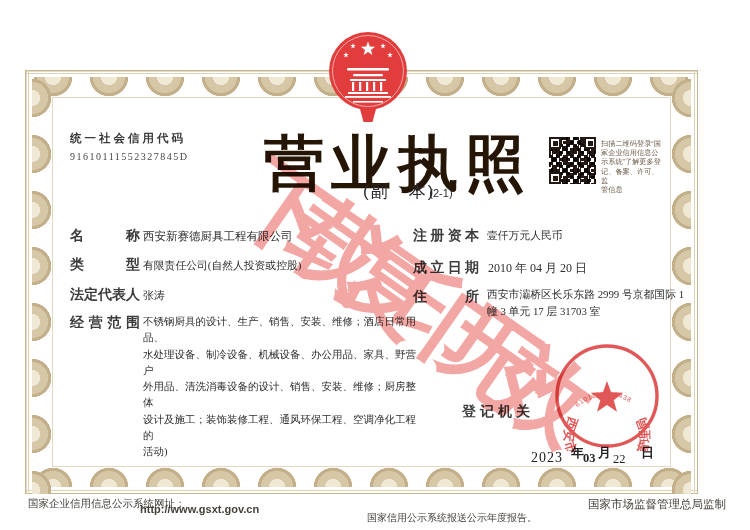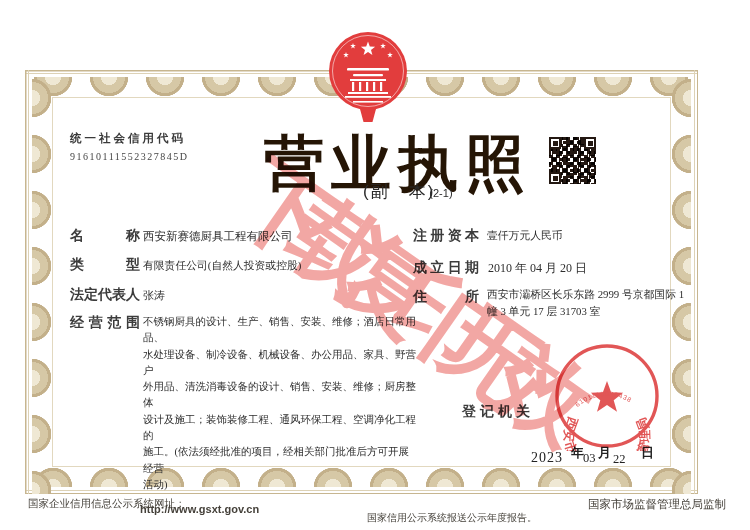--- a/index.html
+++ b/index.html
@@ -88,58 +88,64 @@
   <div class="abs title" style="left:264px;top:124px;">营业执照</div>
   <div class="abs" style="left:363px;top:180px;color:#2b2b2b;">
     <span style="font-size:17px;letter-spacing:2px;">(副　本)</span><span style="font-size:11px;margin-left:-6px;">(2-1)</span>
   </div>
 
   <div class="abs qr" style="left:549px;top:137px;">
     <div class="fp" style="left:0;top:0;"></div>
     <div class="fp" style="right:0;top:0;"></div>
     <div class="fp" style="left:0;bottom:0;"></div>
   </div>
+  <div class="abs qr-caption" style="left:601px;top:139px;">
+    <div>扫描二维码登录“国</div>
+    <div>家企业信用信息公</div>
+    <div>示系统”了解更多登</div>
+    <div>记、备案、许可、监</div>
+    <div>管信息</div>
+  </div>
 
   <div class="abs flabel" style="left:70px;top:227px;width:70px;">名称</div>
   <div class="abs fvalue" style="left:143px;top:229px;font-size:11.5px;">西安新赛德厨具工程有限公司</div>
 
   <div class="abs flabel" style="left:70px;top:256px;width:70px;">类型</div>
   <div class="abs fvalue" style="left:143px;top:259px;font-size:10.8px;">有限责任公司(自然人投资或控股)</div>
 
   <div class="abs flabel" style="left:70px;top:286px;width:70px;">法定代表人</div>
   <div class="abs fvalue" style="left:143px;top:288px;font-size:11px;">张涛</div>
 
   <div class="abs flabel" style="left:70px;top:314px;width:70px;">经营范围</div>
   <div class="abs fvalue" style="left:143px;top:314px;width:275px;font-size:10.5px;line-height:16.3px;">
     <div>不锈钢厨具的设计、生产、销售、安装、维修；酒店日常用品、</div>
     <div>水处理设备、制冷设备、机械设备、办公用品、家具、野营户</div>
     <div>外用品、清洗消毒设备的设计、销售、安装、维修；厨房整体</div>
     <div>设计及施工；装饰装修工程、通风环保工程、空调净化工程的</div>
-    <div>施工。(依法须经批准的项目，经相关部门批准后方可开展经营</div>
     <div>活动)</div>
   </div>
 
   <div class="abs flabel" style="left:413px;top:227px;width:66px;">注册资本</div>
   <div class="abs fvalue" style="left:487px;top:229px;font-size:10.8px;">壹仟万元人民币</div>
 
   <div class="abs flabel" style="left:413px;top:259px;width:66px;">成立日期</div>
   <div class="abs fvalue" style="left:488px;top:260px;font-size:12px;">2010 年 04 月 20 日</div>
 
   <div class="abs flabel" style="left:413px;top:288px;width:66px;">住所</div>
   <div class="abs fvalue" style="left:487px;top:286px;width:215px;font-size:10.8px;line-height:16.5px;">
     <div>西安市灞桥区长乐东路 2999 号京都国际 1</div>
     <div>幢 3 单元 17 层 31703 室</div>
   </div>
 
   <div class="abs flabel" style="left:462px;top:403px;width:68px;">登记机关</div>
 
   <div>
     <span class="abs serif" style="left:531px;top:450px;font-size:14px;letter-spacing:1px;color:#222;">2023</span>
     <span class="abs" style="left:571px;top:444px;font-size:13px;font-weight:bold;color:#222;">年</span>
-    <span class="abs serif" style="left:583px;top:451px;font-size:12.5px;color:#222;">03</span>
+    <span class="abs serif" style="left:583px;top:451px;font-size:12.5px;color:#222;font-weight:bold;">03</span>
     <span class="abs" style="left:598px;top:444px;font-size:13px;font-weight:bold;color:#222;">月</span>
     <span class="abs serif" style="left:613px;top:452px;font-size:12.5px;color:#222;">22</span>
     <span class="abs" style="left:641px;top:444px;font-size:13px;font-weight:bold;color:#222;">日</span>
   </div>
 
   <div class="abs footer" style="left:28px;top:497px;">国家企业信用信息公示系统网址：</div>
   <div class="abs footer" style="left:140px;top:503px;font-size:11px;font-weight:bold;">http://www.gsxt.gov.cn</div>
   <div class="abs footer" style="left:367px;top:511px;font-size:10px;">国家信用公示系统报送公示年度报告。</div>
   <div class="abs footer" style="left:588px;top:497px;font-size:11.5px;">国家市场监督管理总局监制</div>
 </div>

